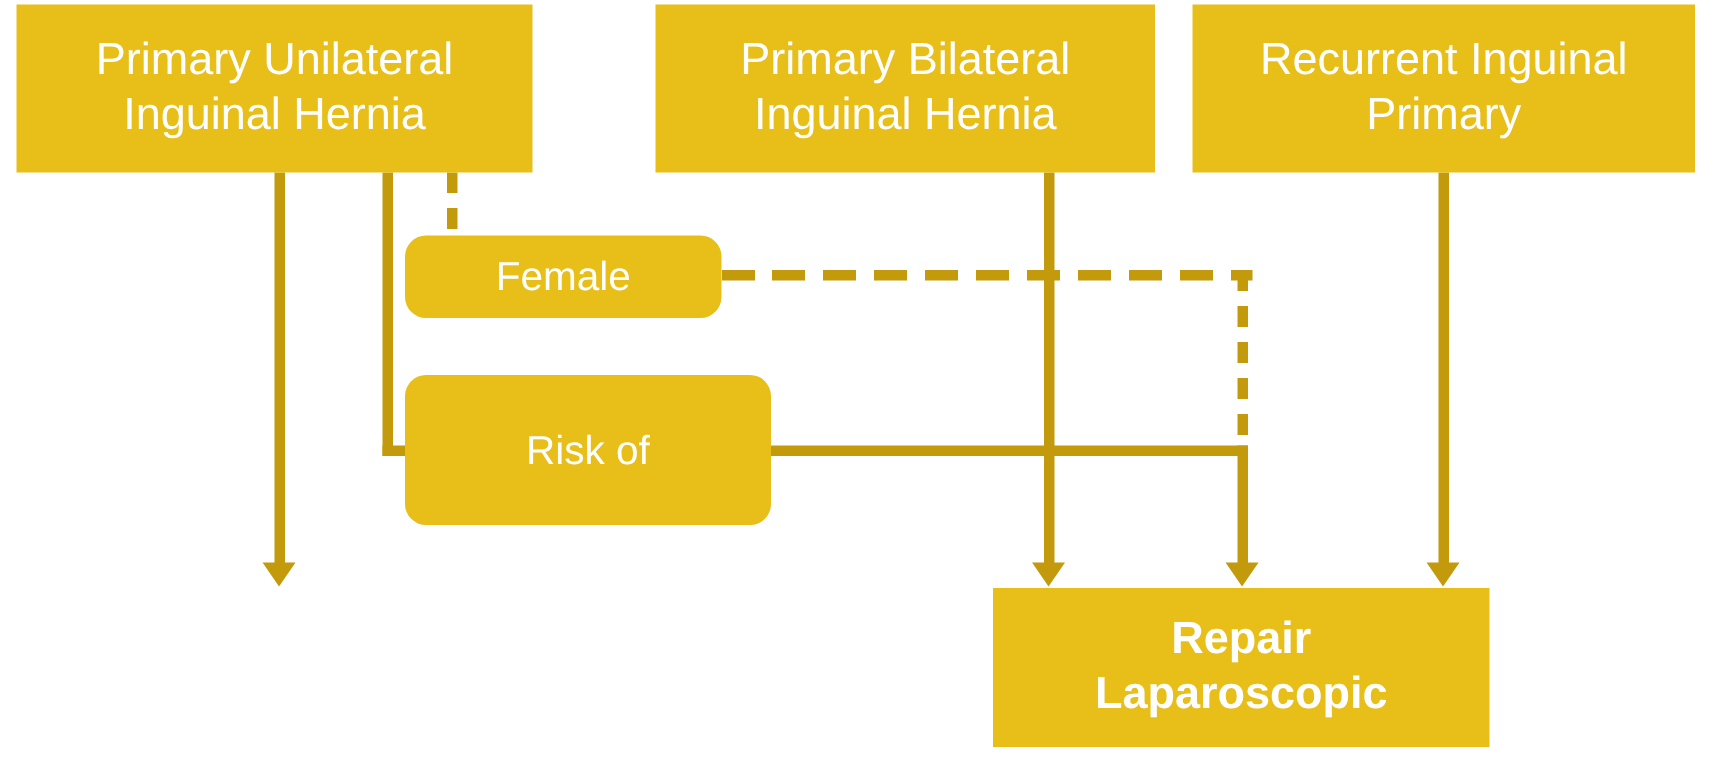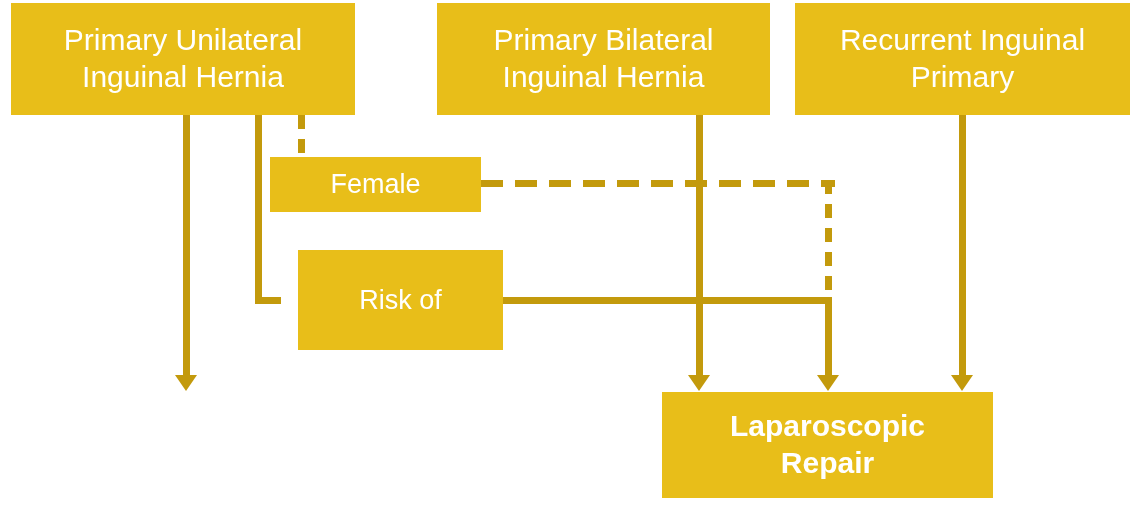--- a/index.html
+++ b/index.html
@@ -27,20 +27,21 @@
     box-sizing: border-box;
     padding: 2px 6px;
   }
   .node-top {
     font-size: 30px;
     font-weight: 400;
   }
   .node-mid {
     font-size: 27px;
     font-weight: 400;
+    border-radius: 14px;
   }
   .node-out {
     font-size: 30px;
     font-weight: bold;
   }
   
   .conn {
     position: absolute;
     background: #C39A0C;
   }
@@ -117,27 +118,27 @@
       <div>Primary</div>
     </div>
   </div>
 
   <div class="node node-mid" style="left:270px; top:157px; width:211px; height:55px;">
     <div>
       <div>Female</div>
     </div>
   </div>
 
-  <div class="node node-mid" style="left:270px; top:250px; width:205px; height:100px;margin-left:28px;">
+  <div class="node node-mid" style="left:270px; top:250px; width:244px; height:100px;">
     <div>
       <div>Risk of</div>
     </div>
   </div>
 
 
   <div class="node node-out" style="left:662px; top:392px; width:331px; height:106px;">
     <div>
+      <div>Repair</div>
       <div>Laparoscopic</div>
-      <div>Repair</div>
     </div>
   </div>
 
 </div>
 
 </body></html>

